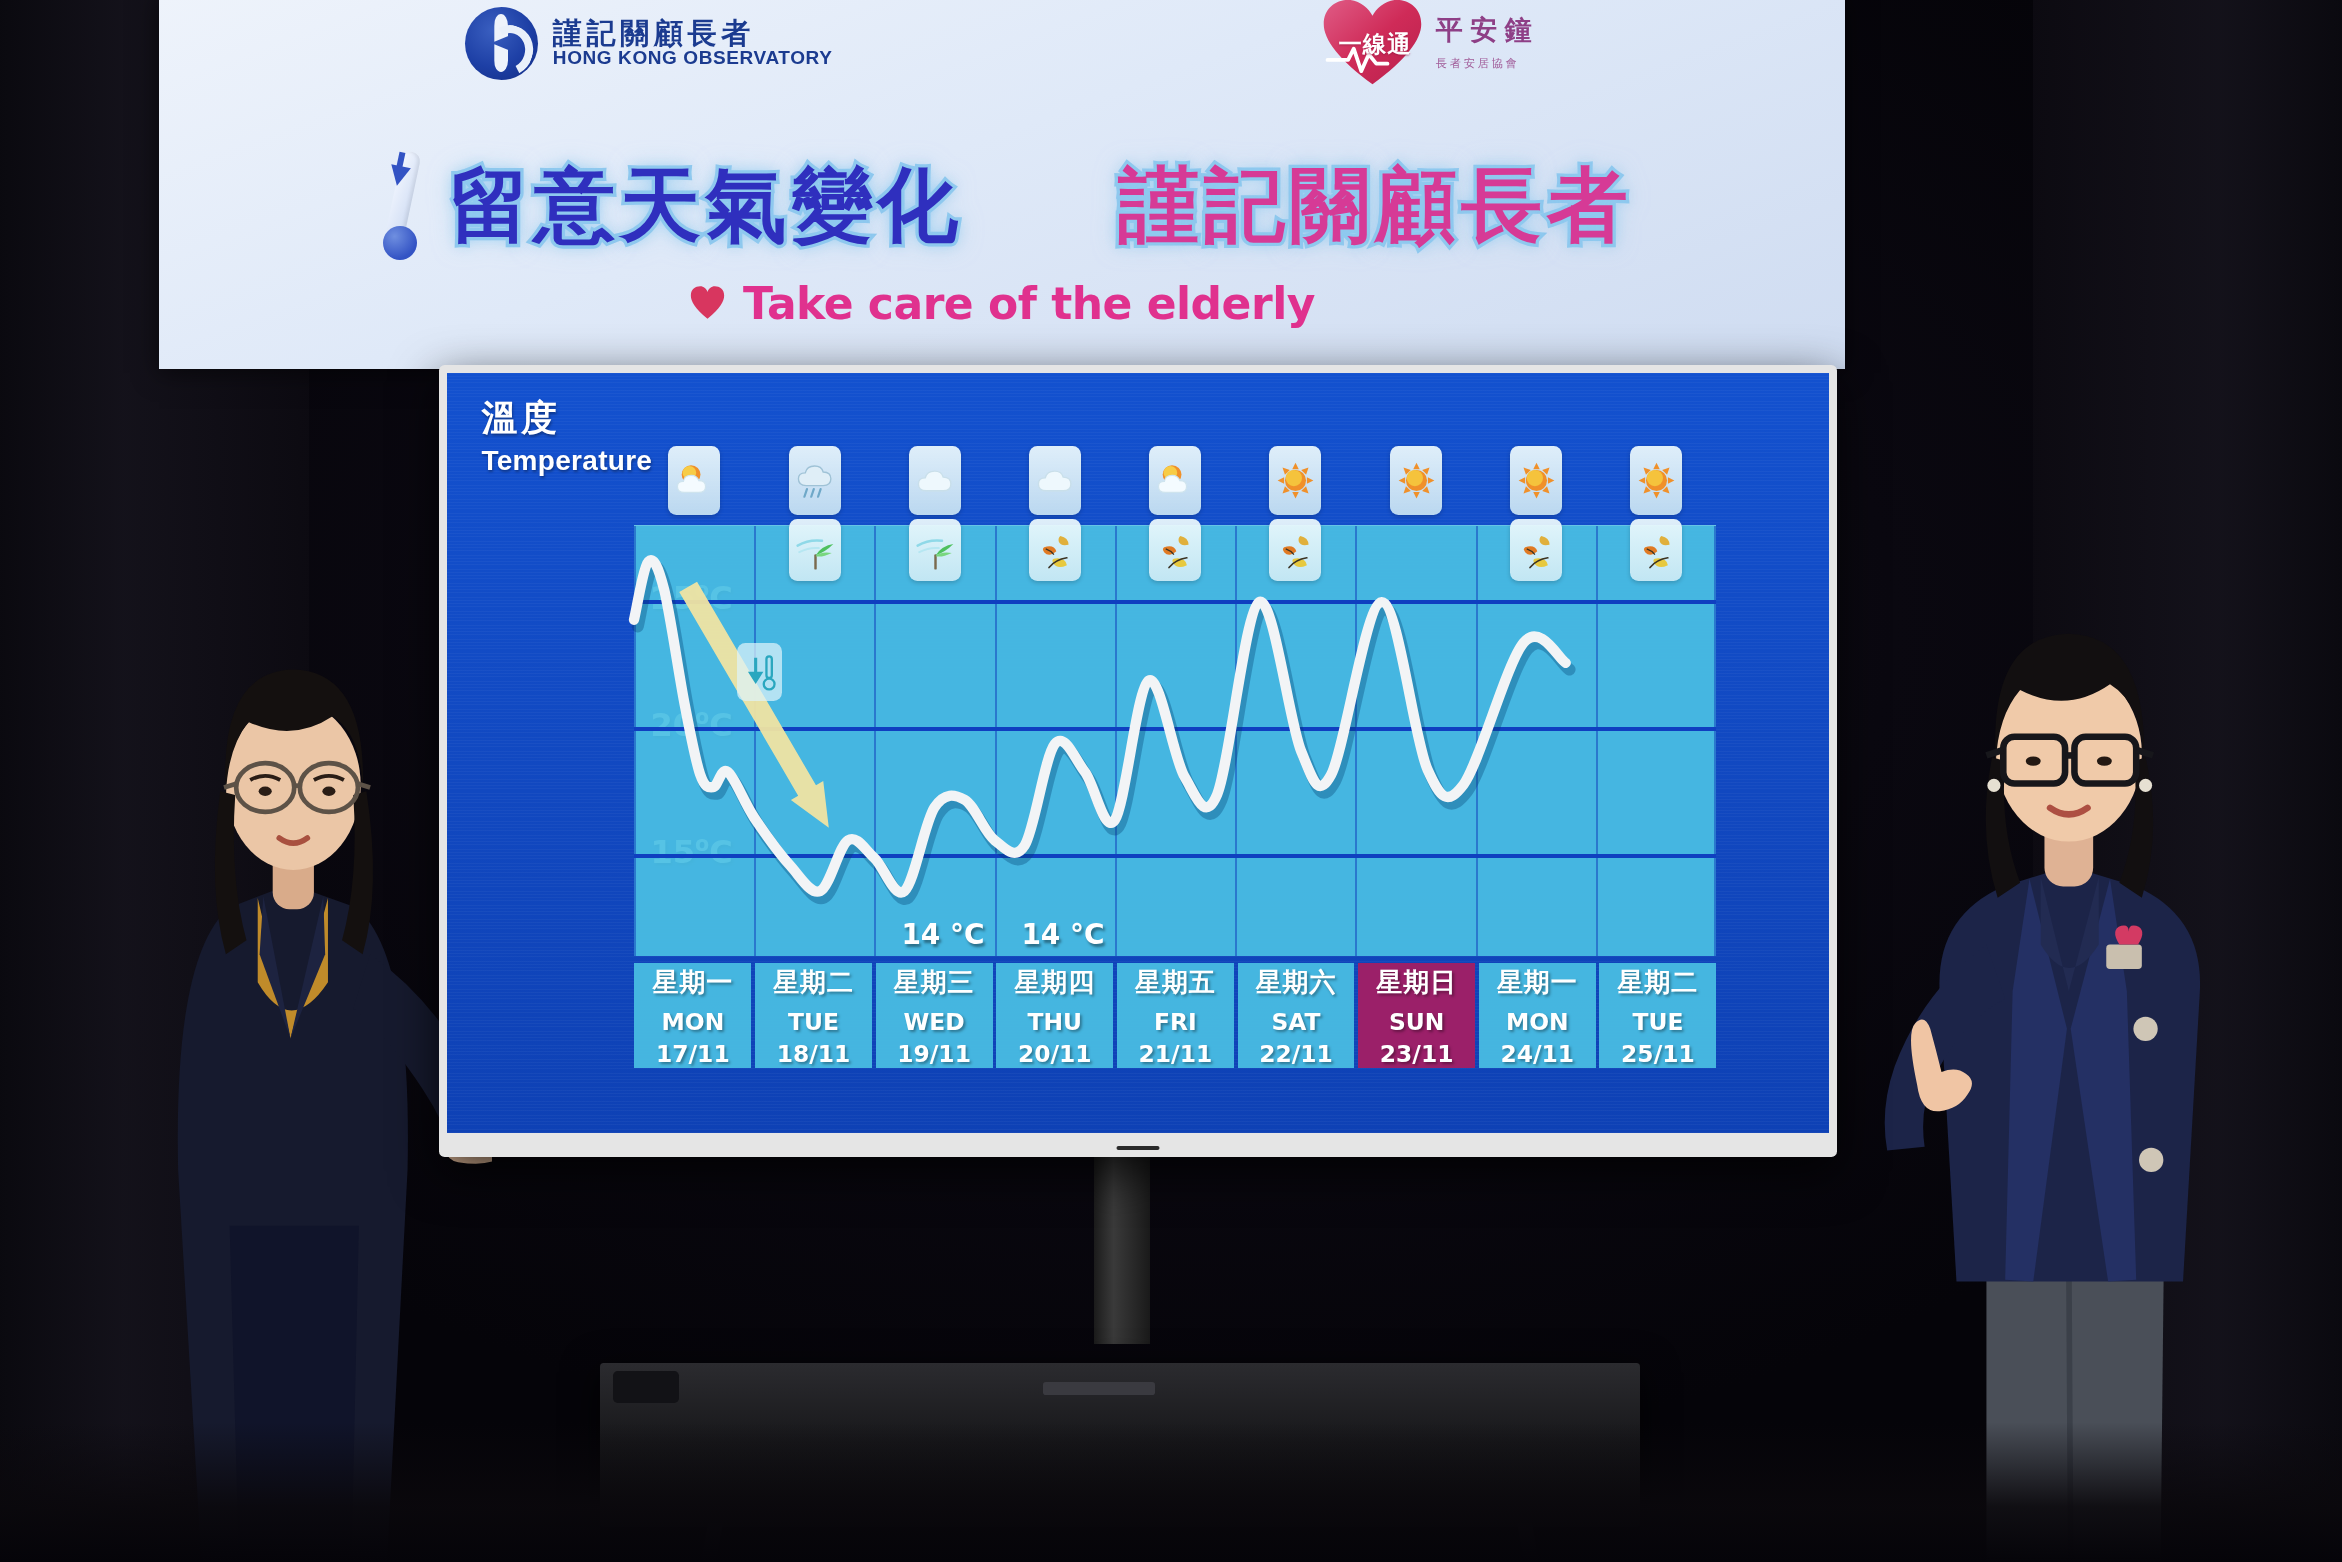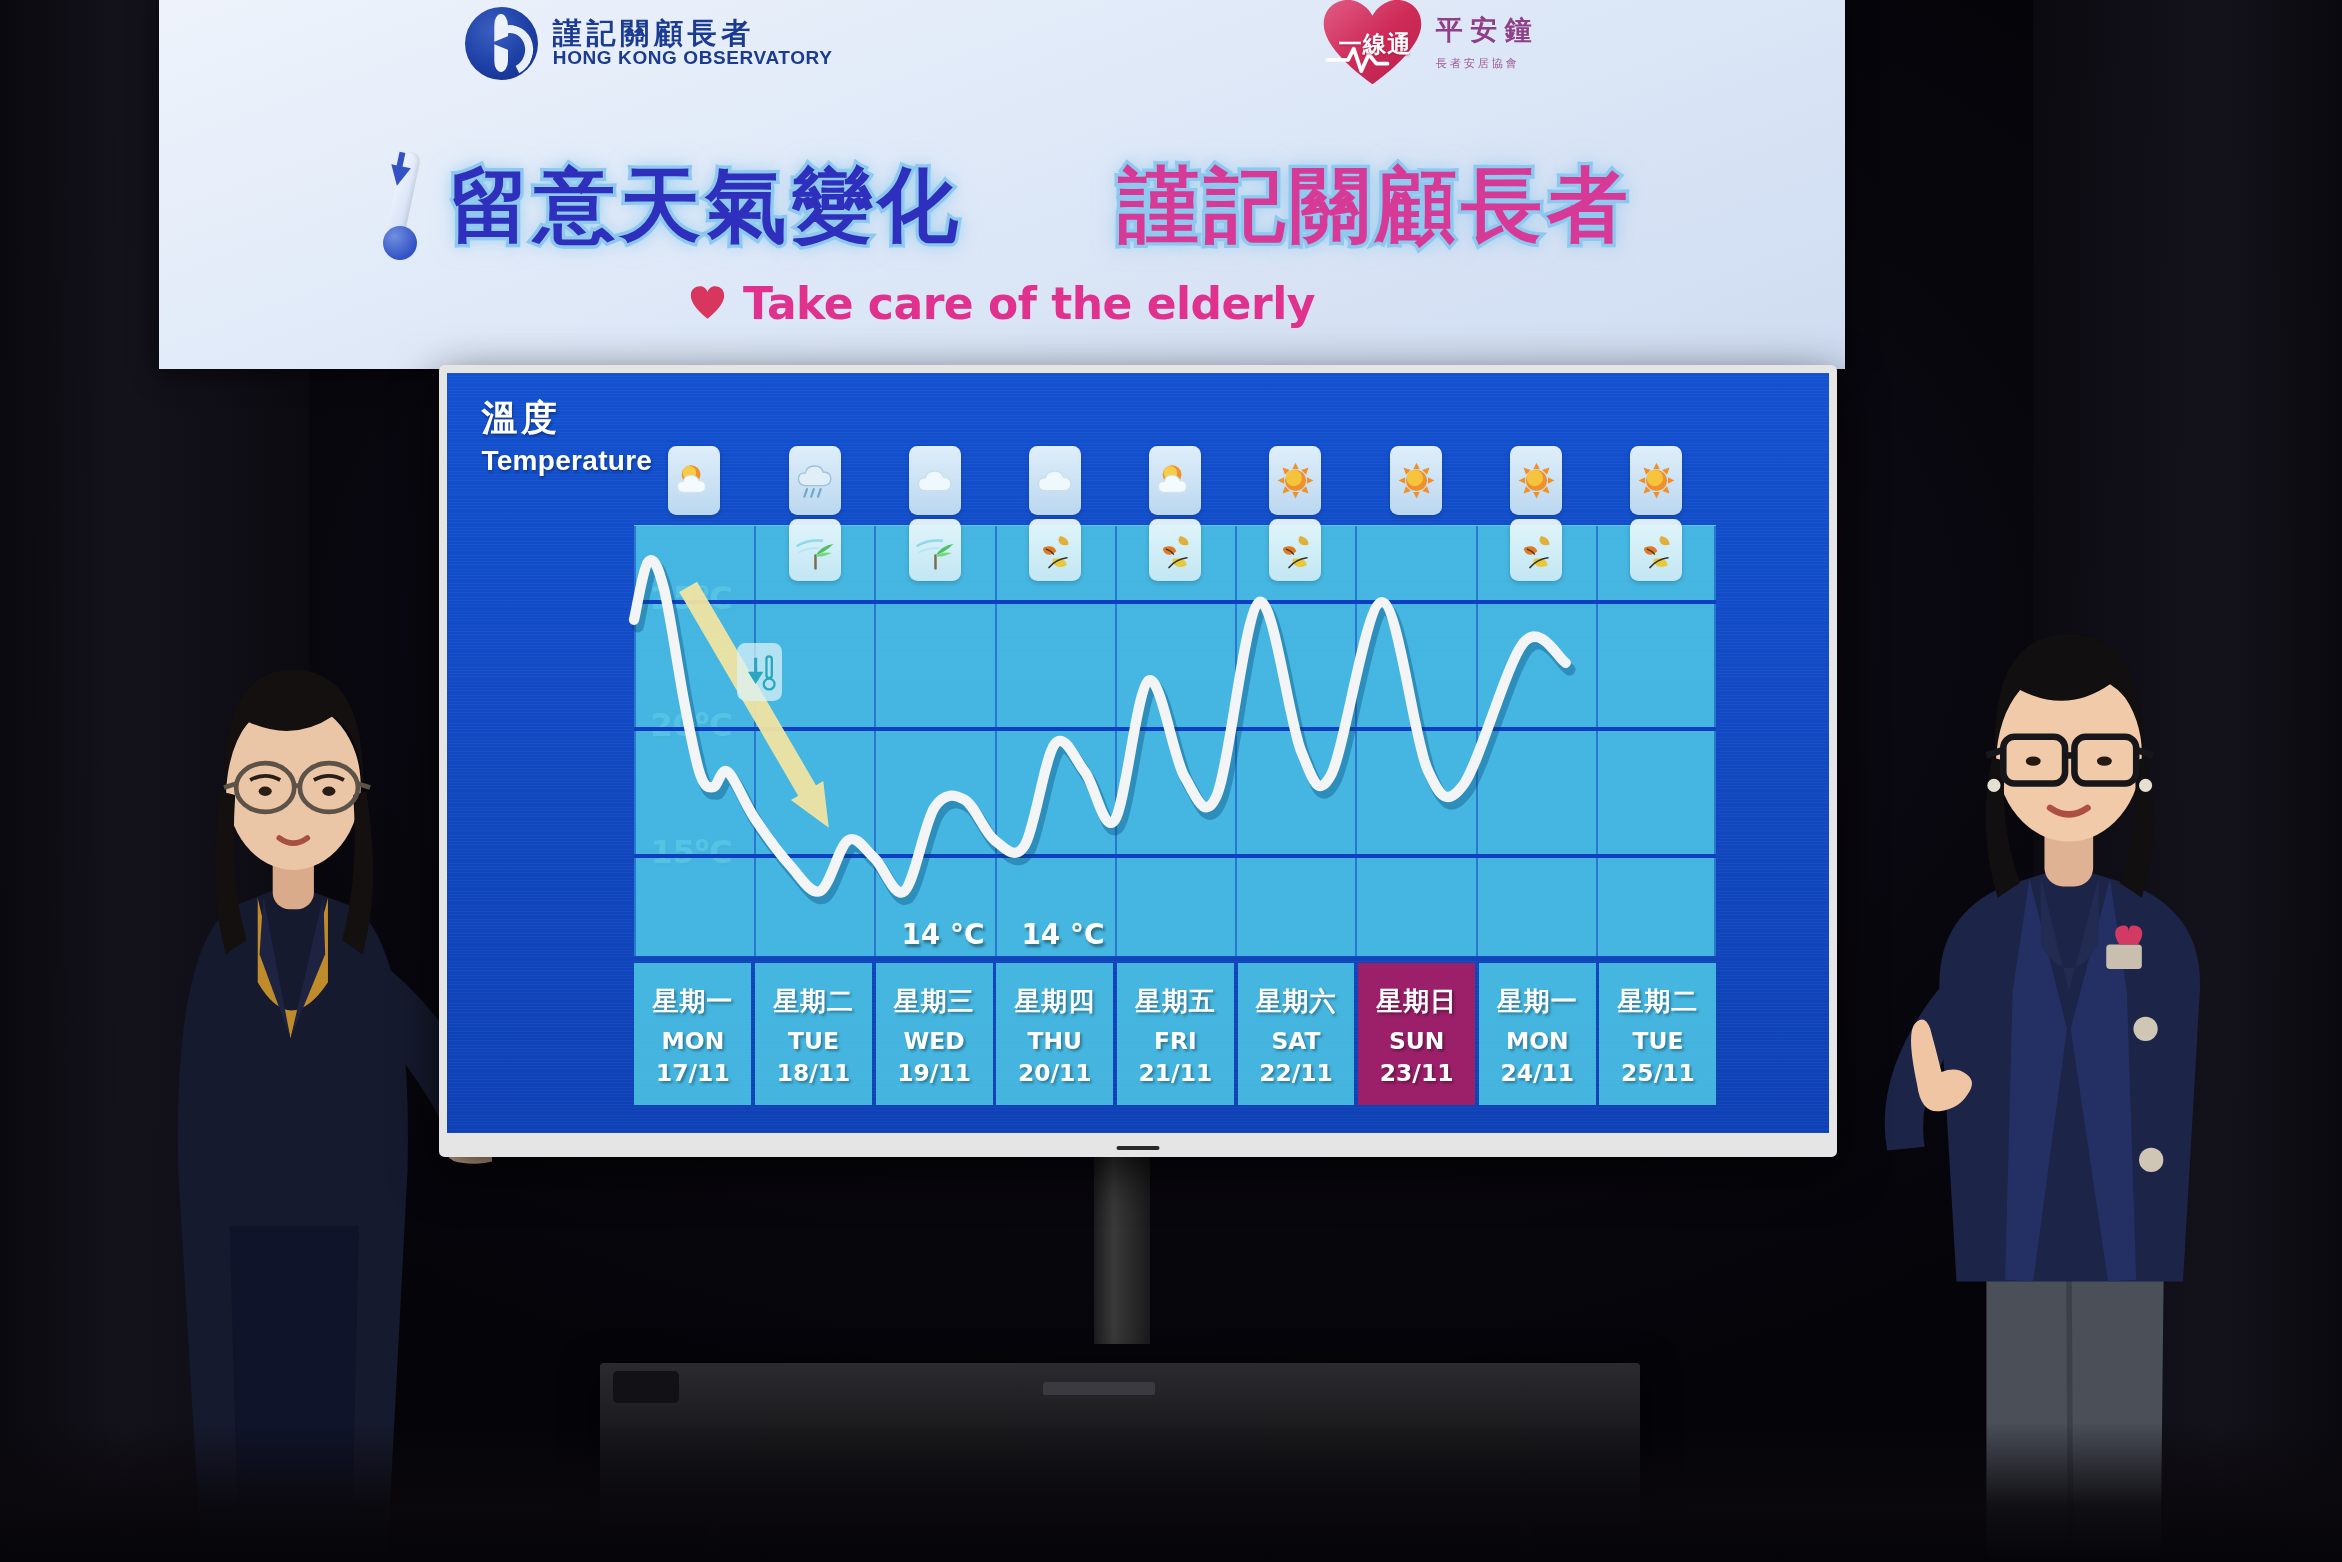--- a/index.html
+++ b/index.html
@@ -210,21 +210,21 @@
 
   #trend-arrow { position:absolute; left: 0; top: 0; pointer-events:none; }
   #trend-badge {
     position:absolute; left: 286px; top: 112px; width: 45px; height: 58px;
     border-radius: 8.4px; background: rgba(222,243,250,.72);
     display:flex; align-items:center; justify-content:center;
   }
 
   
   #daytable {
-    position:absolute; left: 187px; top: 590px; width: 1082px; height: 142px;
+    position:absolute; left: 187px; top: 590px; width: 1082px; height: 104px;
     display: grid; grid-template-columns: repeat(9, 1fr); gap: 3.7px;
   }
   .daycell {
     background: rgba(73,190,227,.93);
     display:flex; flex-direction:column; align-items:center; justify-content:center;
     color:#fff; font-family:"DejaVu Sans",sans-serif;
     text-shadow: 1.9px 1.9px 2.8px rgba(0,0,0,.35);
     padding-top: 1.9px;
   }
   .daycell.sun { background: #9b2069; }

